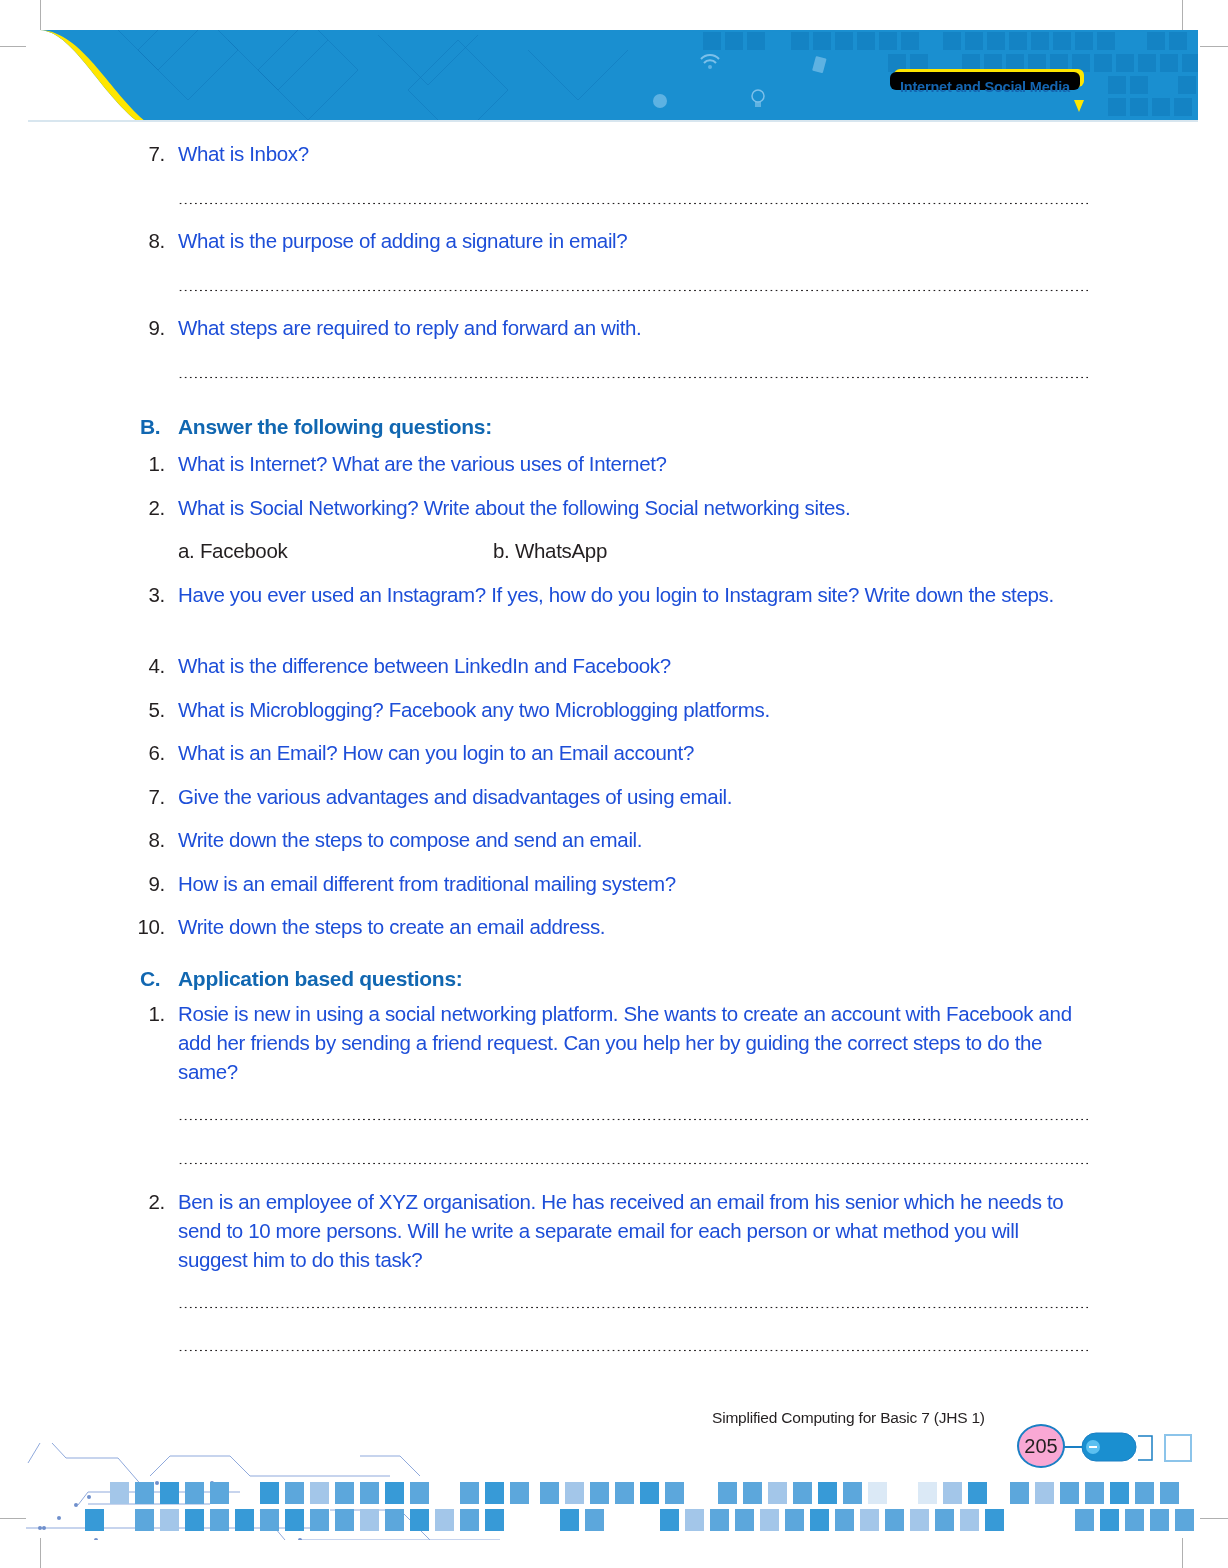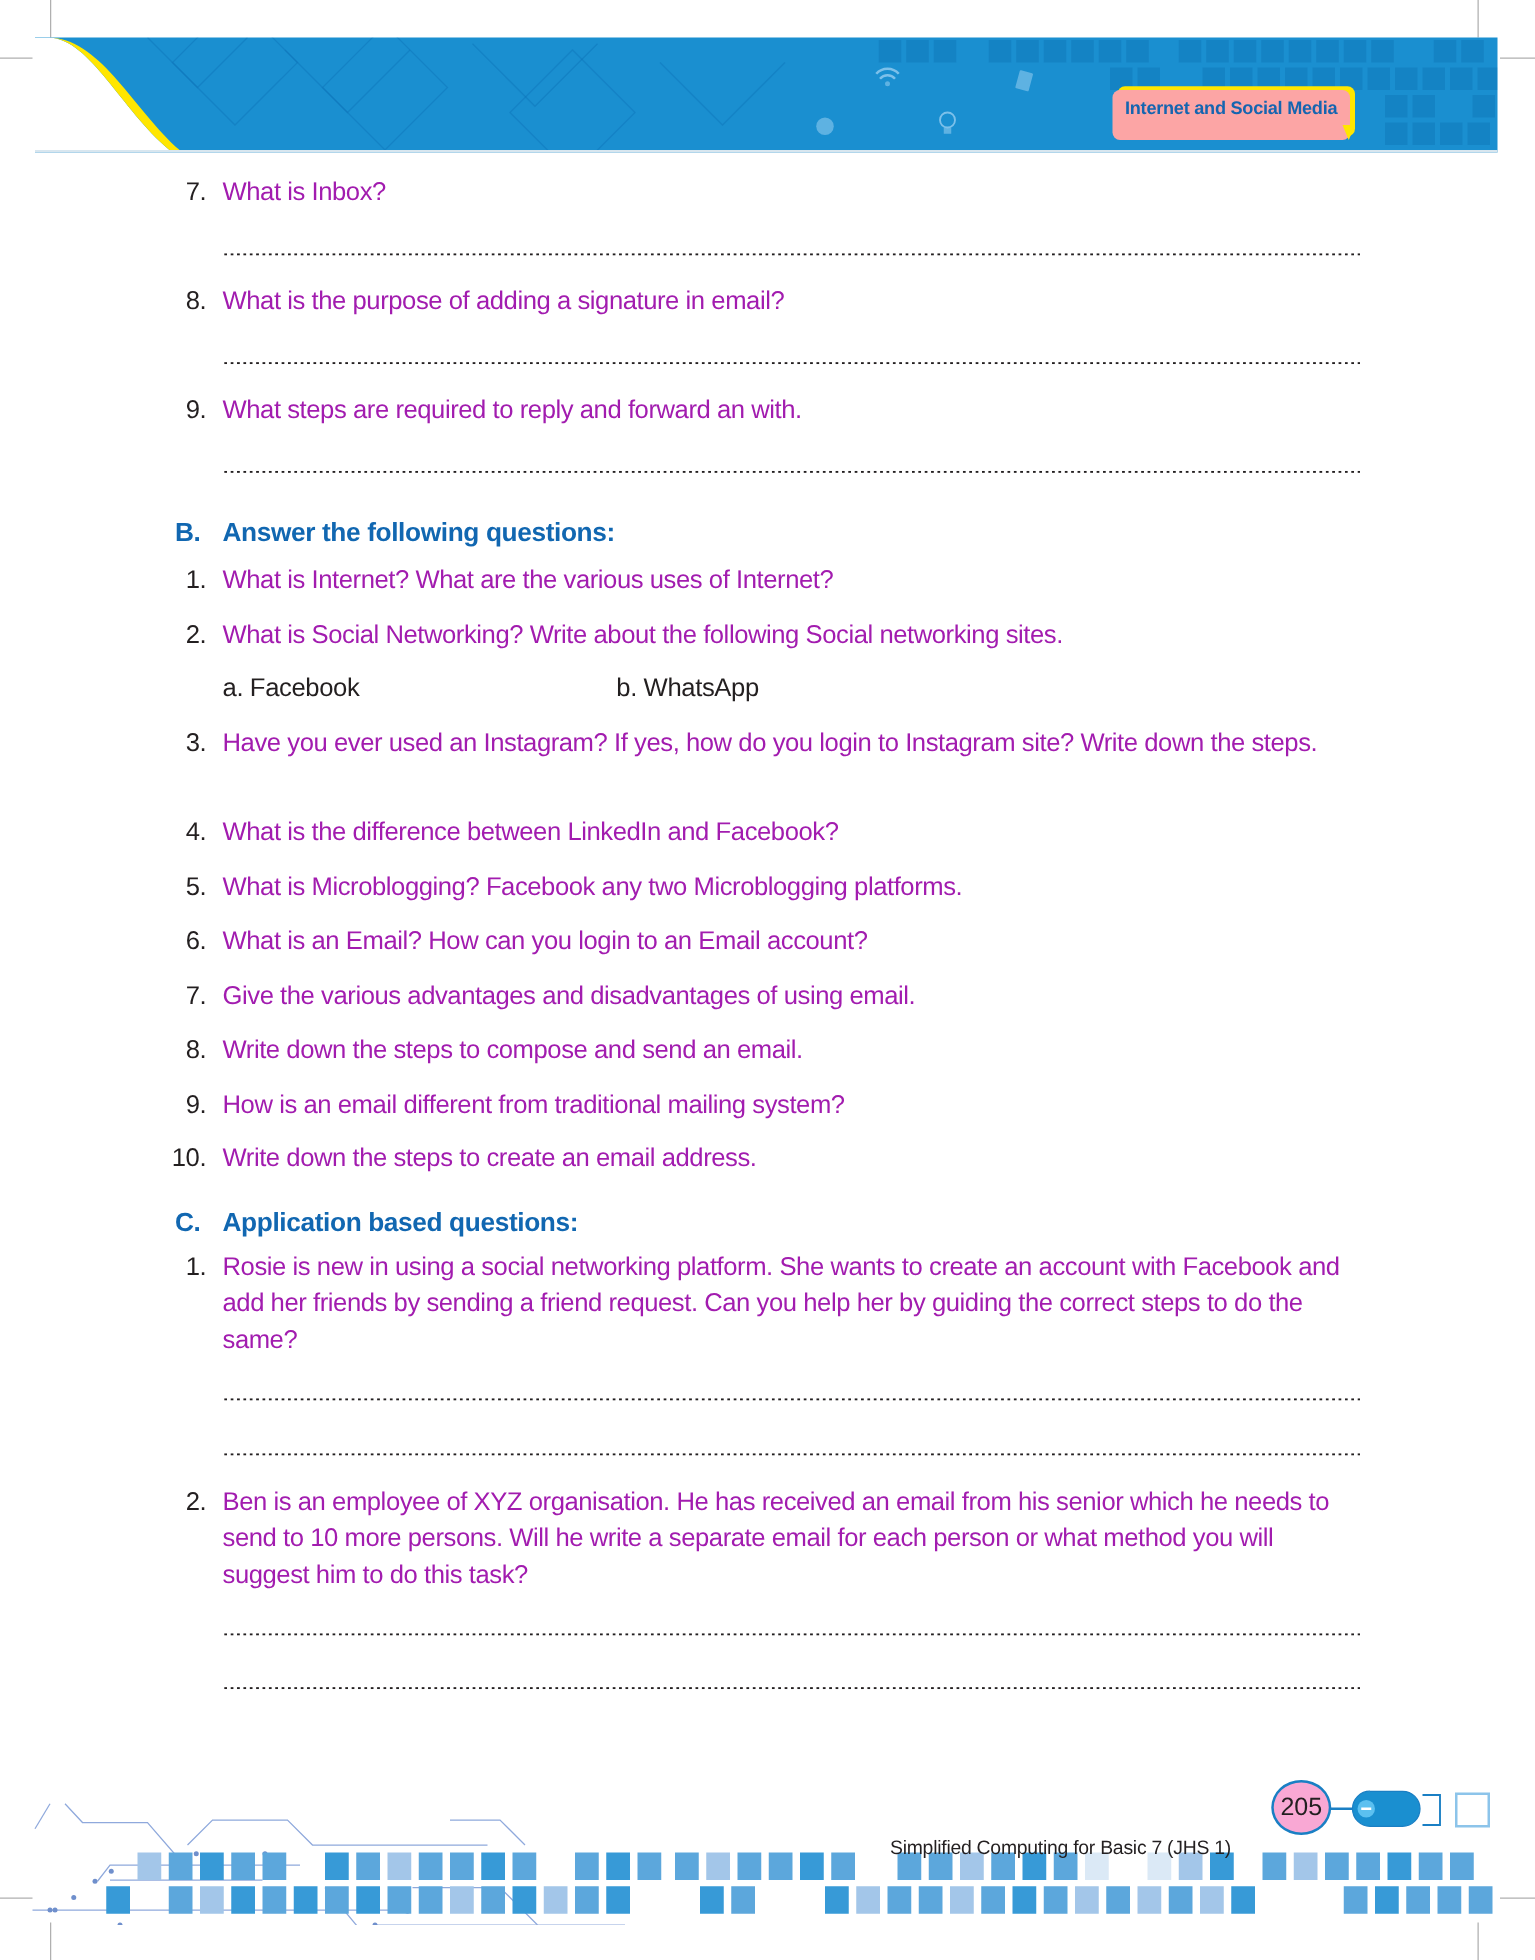--- a/index.html
+++ b/index.html
@@ -10,53 +10,53 @@
     .crop { position: absolute; background: #b0b0b0; }
 
     
     .banner {
       position: absolute; left: 28px; top: 30px; width: 1170px; height: 92px;
       background: #1a8fd0; overflow: hidden;
       border-bottom: 2px solid #d8e6ef;
     }
     .banner svg.bg { position: absolute; left: 0; top: 0; }
     .chapter-tag {
-      position: absolute; left: 890px; top: 72px; height: 40px; padding: 0 10px;
-      background: #fca5a5; border-radius: 6px; color: #1565b0;
+      position: absolute; left: 890px; top: 72px; height: 18px; padding: 0 10px;
+      background: #000000; border-radius: 6px; color: #1565b0;
       font-weight: bold; font-size: 14.5px; line-height: 30px; letter-spacing: -0.2px;
       box-shadow: 4px -3px 0 #ffe600;
     }
     .tag-tail {
       position: absolute; left: 1074px; top: 100px; width: 0; height: 0;
       border-left: 5px solid transparent; border-right: 5px solid transparent;
       border-top: 12px solid #ffe600;
     }
     .q {
       position: absolute; left: 178px; width: 915px;
-      font-size: 20.5px; line-height: 29px; color: #a21caf;
+      font-size: 20.5px; line-height: 29px; color: #1d4ed8;
       letter-spacing: -0.35px;
     }
     .num {
       position: absolute; width: 40px; text-align: right;
       font-size: 20.5px; line-height: 29px; color: #231f20; letter-spacing: -0.3px;
     }
     .dots {
       position: absolute; left: 178px; width: 910px; height: 3px;
       background-image: radial-gradient(circle, #231f20 0.9px, transparent 1.1px);
       background-size: 5.1px 3px; background-repeat: repeat-x;
     }
     .sec-letter, .sec-title {
       position: absolute; color: #1167b1; font-weight: bold; font-size: 21px; line-height: 29px;
       letter-spacing: -0.3px;
     }
     .sub { position: absolute; font-size: 20.5px; line-height: 29px; color: #231f20; letter-spacing: -0.3px; }
 
     
     .footer-text {
-      position: absolute; left: 712px; top: 1469px; font-size: 15.5px; line-height: 20px;
+      position: absolute; left: 712px; top: 1408px; font-size: 15.5px; line-height: 20px;
       color: #231f20; letter-spacing: -0.2px;
     }
     .page-num {
       position: absolute; left: 1017px; top: 1424px; width: 48px; height: 44px;
       border: 2px solid #1a7fc4; border-radius: 50%; background: #f9a8d4;
       font-size: 20px; line-height: 40px; text-align: center; color: #231f20;
     }
     .footer-deco { position: absolute; left: 0; top: 1420px; }
   </style>
 </head>

